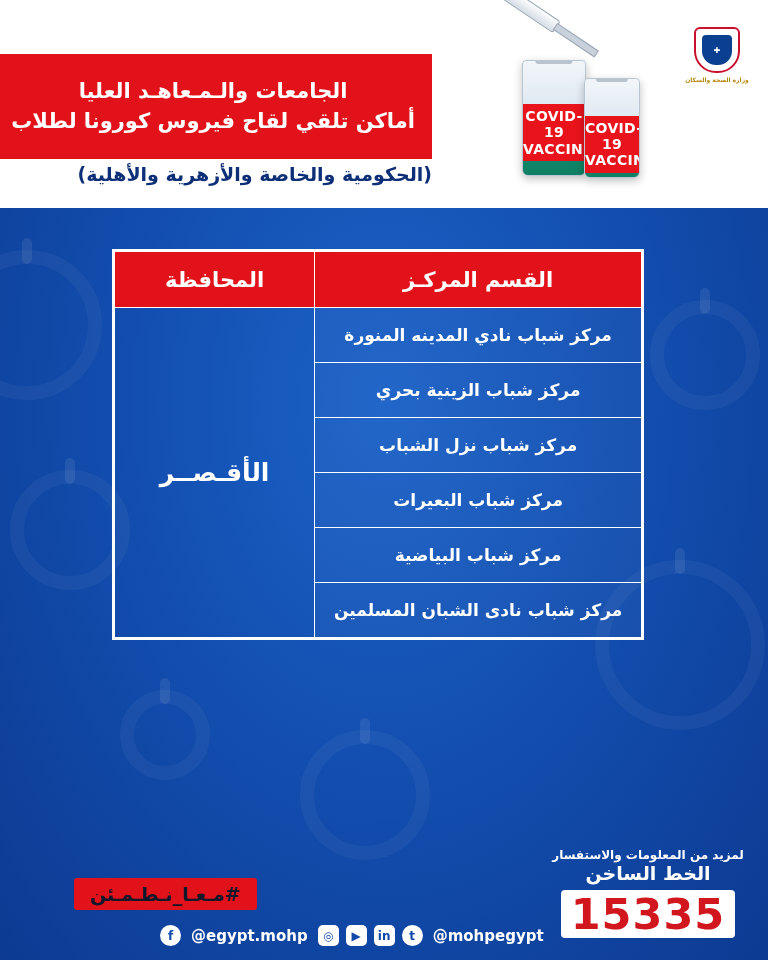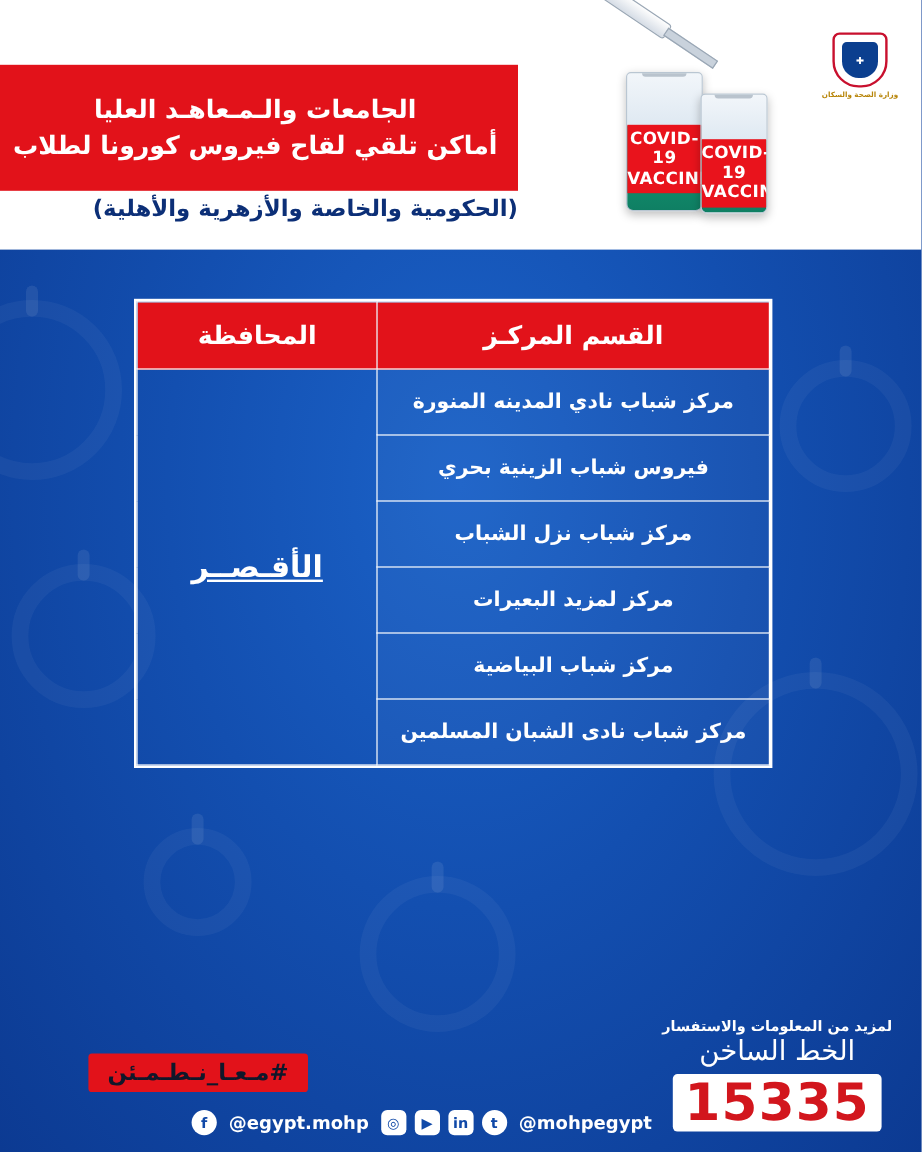--- a/index.html
+++ b/index.html
@@ -170,40 +170,39 @@
     height: 55px;
     background: rgba(255,255,255,0.03);
   }
   tbody td.gov-cell {
     color: #ffffff;
     font-size: 25px;
     font-weight: bold;
     text-align: center;
     vertical-align: middle;
     letter-spacing: 2px;
-    text-decoration: underline;
   }
 
   
   .footer {
     position: absolute;
     left: 0; bottom: 0;
     width: 768px; height: 118px;
   }
   .hotline {
     position: absolute;
     right: 20px; top: 6px;
     text-align: center;
     width: 200px;
   }
   .hotline .sm {
     color: #ffffff; font-size: 12px; font-weight: bold; line-height: 1.2;
   }
   .hotline .md {
-    color: #ffffff; font-size: 23px; font-weight: normal; line-height: 1.25;
+    color: #ffffff; font-size: 19px; font-weight: bold; line-height: 1.25;
   }
   .hotline .num {
     margin-top: 4px;
     background: #ffffff;
     color: #d2161d;
     font-size: 43px;
     font-weight: bold;
     letter-spacing: 1px;
     border-radius: 4px;
     padding: 0 10px;
@@ -297,27 +296,27 @@
         <th class="col-center">القسم  المركـز</th>
         <th class="col-gov">المحافظة</th>
       </tr>
     </thead>
     <tbody>
       <tr>
         <td class="center-cell">مركز شباب نادي المدينه المنورة</td>
         <td class="gov-cell" rowspan="6">الأقـصــر</td>
       </tr>
       <tr>
-        <td class="center-cell">فيروس شباب الزينية بحري</td>
+        <td class="center-cell">مركز شباب الزينية بحري</td>
       </tr>
       <tr>
         <td class="center-cell">مركز شباب نزل الشباب</td>
       </tr>
       <tr>
-        <td class="center-cell">مركز لمزيد البعيرات</td>
+        <td class="center-cell">مركز شباب البعيرات</td>
       </tr>
       <tr>
         <td class="center-cell">مركز شباب البياضية</td>
       </tr>
       <tr>
         <td class="center-cell">مركز شباب نادى الشبان المسلمين</td>
       </tr>
     </tbody>
   </table>
 </div>

